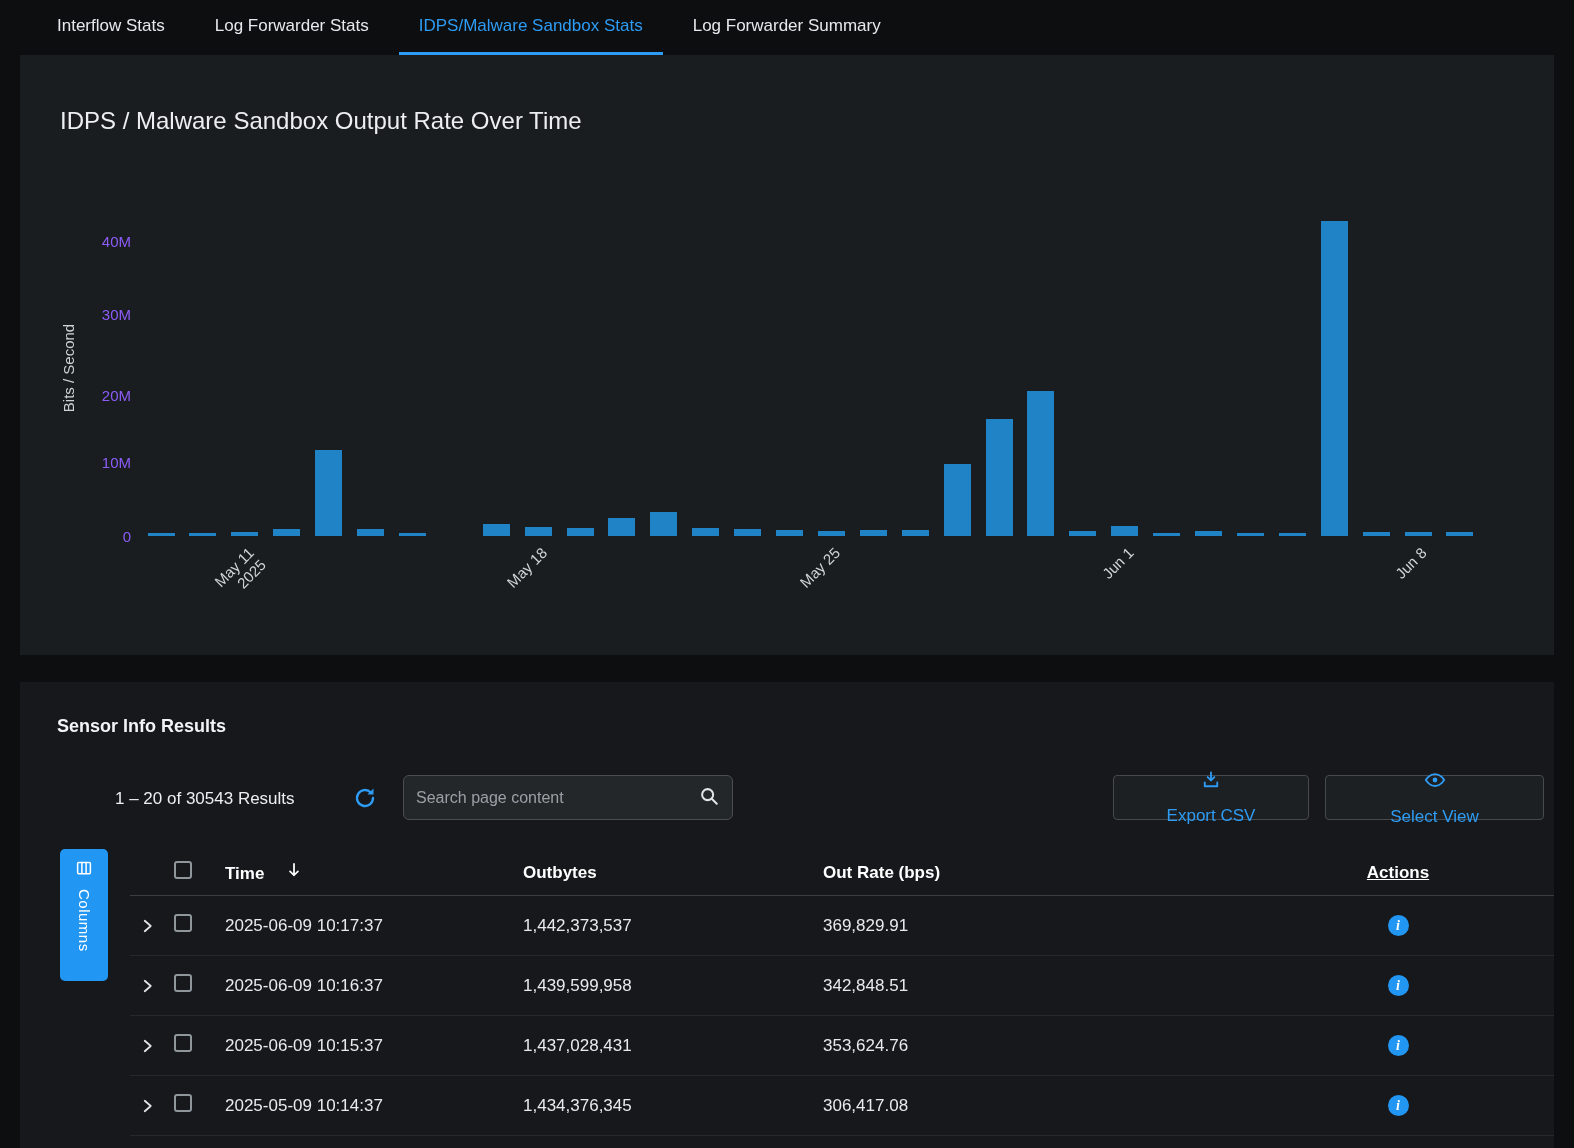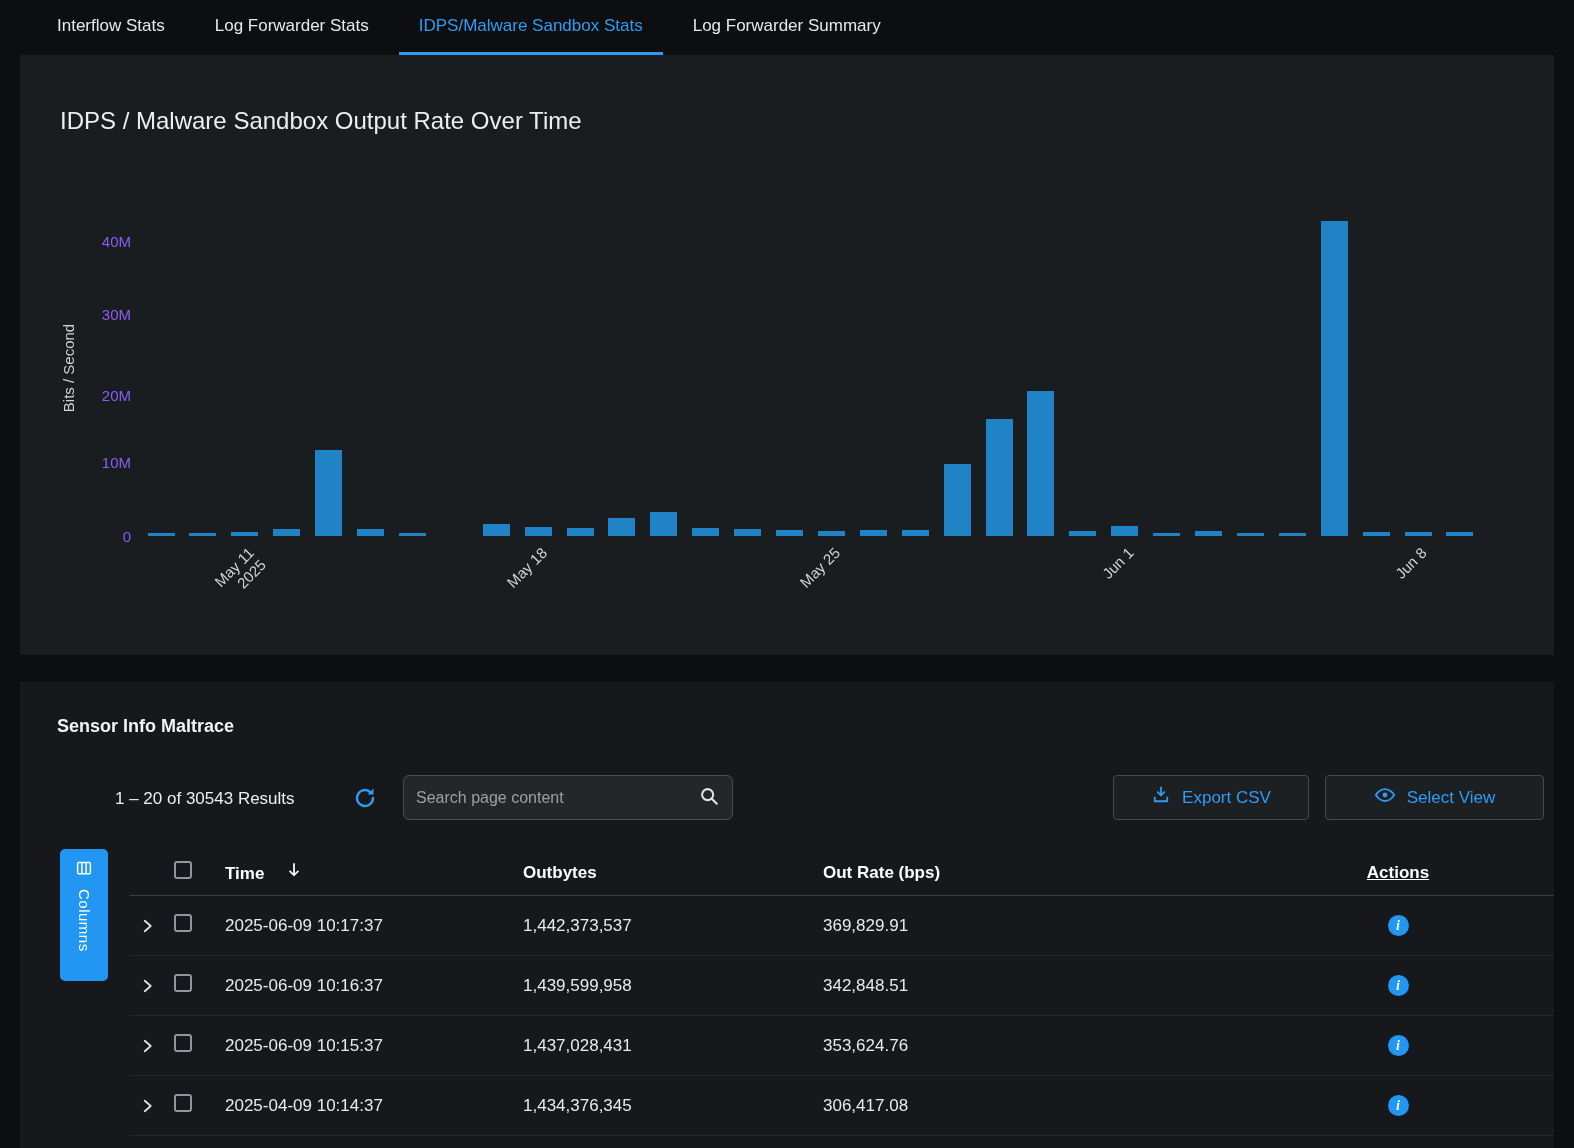--- a/index.html
+++ b/index.html
@@ -31,21 +31,21 @@
   .section-title { position:absolute; left:37px; top:34px; font-size:18px; font-weight:700; color:#f1f3f5; }
   .count { position:absolute; left:95px; top:107px; font-size:17px; color:#eceef0; }
   .refresh { position:absolute; left:333px; top:104px; cursor:pointer; }
   .search { position:absolute; left:383px; top:93px; width:330px; height:45px; background:#24272a;
     border:1px solid #4a4e52; border-radius:6px; display:flex; align-items:center; padding:16px 12px; }
   .search input { flex:1; background:transparent; border:none; outline:none; color:#e8eaec;
     font-size:16px; font-family:inherit; }
   .search input::placeholder { color:#9aa0a6; }
   .btn { position:absolute; top:93px; height:45px; background:#1d2023; border:1px solid #46494d;
     border-radius:4px; color:#2e9cf4; font-size:17px; display:flex; align-items:center; gap:11px;
-    justify-content:center; cursor:pointer; font-family:inherit; }
+    justify-content:center; cursor:pointer; font-family:inherit;flex-direction:column; }
   .btn.export { left:1093px; width:196px; }
   .btn.select-view { left:1305px; width:219px; }
 
   .columns-btn { position:absolute; left:40px; top:167px; width:48px; height:132px; background:#2196f3;
     border-radius:5px; display:flex; flex-direction:column; align-items:center; padding-top:10px;
     gap:8px; color:#fff; cursor:pointer; }
   .vtext { writing-mode:vertical-rl; font-size:15px; letter-spacing:.5px; }
 
   
   .table { position:absolute; left:110px; top:168px; width:1424px; }
@@ -139,21 +139,21 @@
       </div>
       <div class="xtick" style="left: 1273px;">
         <div class="lbl">
           <div>Jun 8</div>
         </div>
       </div>
     </div>
 </div>
 
 <div class="lower-panel">
-  <div class="section-title">Sensor Info Maltrace</div>
+  <div class="section-title">Sensor Info Results</div>
 
   <span class="count">1 – 20 of 30543 Results</span>
   <span class="refresh">
     <svg viewBox="0 0 24 24" width="24" height="24">
         <path d="M20 12a8 8 0 1 1-2.4-5.7" fill="none" stroke="#2e9cf4" stroke-width="2.4" stroke-linecap="round"></path>
         <path d="M20.5 2.5v6h-6z" fill="#2e9cf4"></path>
       </svg>
   </span>
 
   <div class="search">
@@ -256,21 +256,21 @@
             <span class="info">i</span>
           </div>
         </div>
         <div class="trow">
           <div class="cell chev">
             <svg viewBox="0 0 24 24" width="18" height="18">
               <path d="M9 5l8 7-8 7" fill="none" stroke="#e1e4e7" stroke-width="2.4" stroke-linecap="round" stroke-linejoin="round"></path>
             </svg>
           </div>
           <div class="cell cb"><span class="checkbox"></span></div>
-          <div class="cell time">2025-04-09 10:14:37</div>
+          <div class="cell time">2025-05-09 10:14:37</div>
           <div class="cell num">1,434,376,345</div>
           <div class="cell num">306,417.08</div>
           <div class="cell actions">
             <span class="info">i</span>
           </div>
         </div>
       </div>
   </div>
 </div>
 

